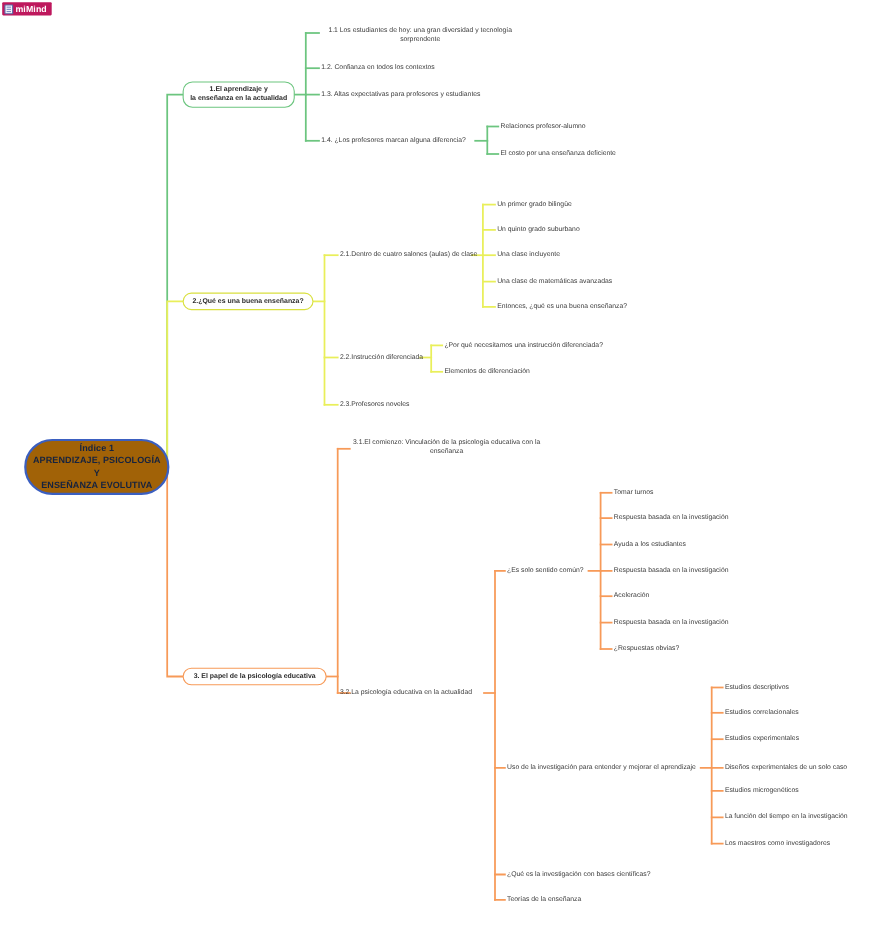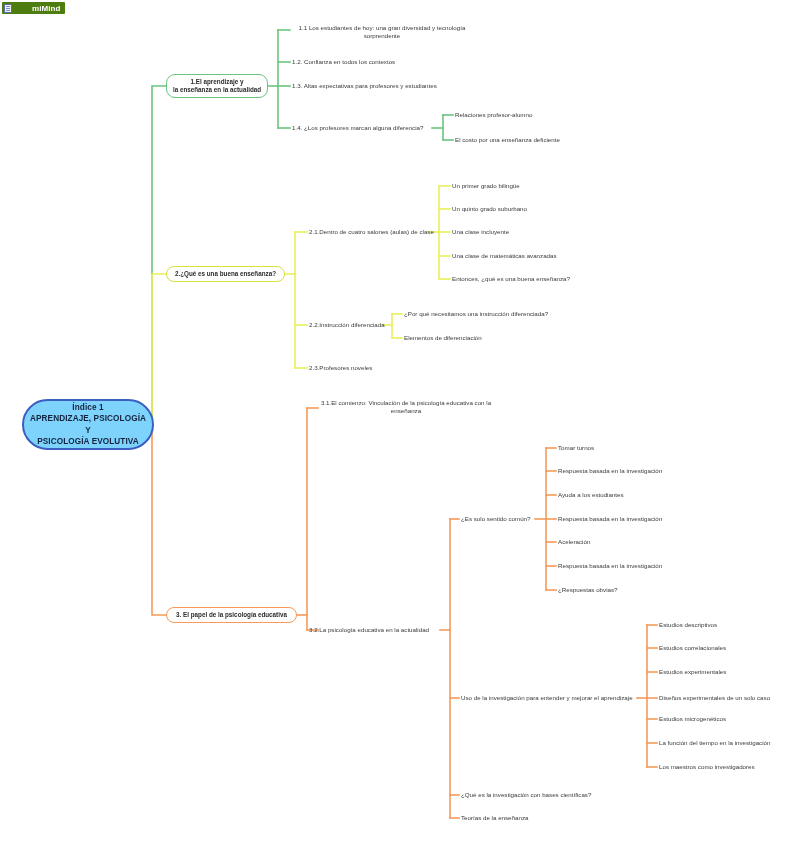--- a/index.html
+++ b/index.html
@@ -25,23 +25,23 @@
     width: 795px; height: 848px;
     pointer-events: none;
   }
   
   .logo {
     position: absolute;
     left: 2px; top: 2px;
     height: 12px;
     display: flex;
     align-items: flex-end;
-    gap: 20px;
+    gap: 2px;
     padding: 1px 4px 1px 2px;
-    background: #4d7c0f;
+    background: #be185d;
     border-radius: 1px;
   }
   .logo-glyph {
     width: 8px; height: 9px;
     background: #f2f4fa;
     border: 1px solid #5a6ba8;
     border-radius: 1px;
     position: relative;
   }
   .logo-glyph::after {
@@ -71,21 +71,21 @@
     background: #ffffff;
     font-weight: bold;
     text-align: center;
     display: flex;
     align-items: center;
     justify-content: center;
     line-height: 1.25;
   }
   .node.root {
     border-radius: 26px;
-    background: #7dd3fc;
+    background: #a16207;
     border: 2px solid #3b5fc0;
     font-weight: bold;
     text-align: center;
     display: flex;
     align-items: center;
     justify-content: center;
     color: #16233f;
     line-height: 1.35;
     letter-spacing: 0.1px;
   }
@@ -186,21 +186,21 @@
   <div class="logo">
     <span class="logo-glyph"></span>
     <span class="logo-text">miMind</span>
   </div>
 
   <div class="node root" style="left:22px; top:399px; width:132px; height:51px; font-size:8.2px; padding:2px 4px;">
     <div>
       <div>Índice 1</div>
       <div>APRENDIZAJE, PSICOLOGÍA</div>
       <div>Y</div>
-      <div>PSICOLOGÍA EVOLUTIVA</div>
+      <div>ENSEÑANZA EVOLUTIVA</div>
     </div>
   </div>
 
   <div class="node boxed" style="left:166px; top:74px; width:102px; height:24px; font-size:6.3px; border:1.4px solid #6cc57f;">
     <div>
       <div>1.El aprendizaje y</div>
       <div>la enseñanza en la actualidad</div>
     </div>
   </div>
 

